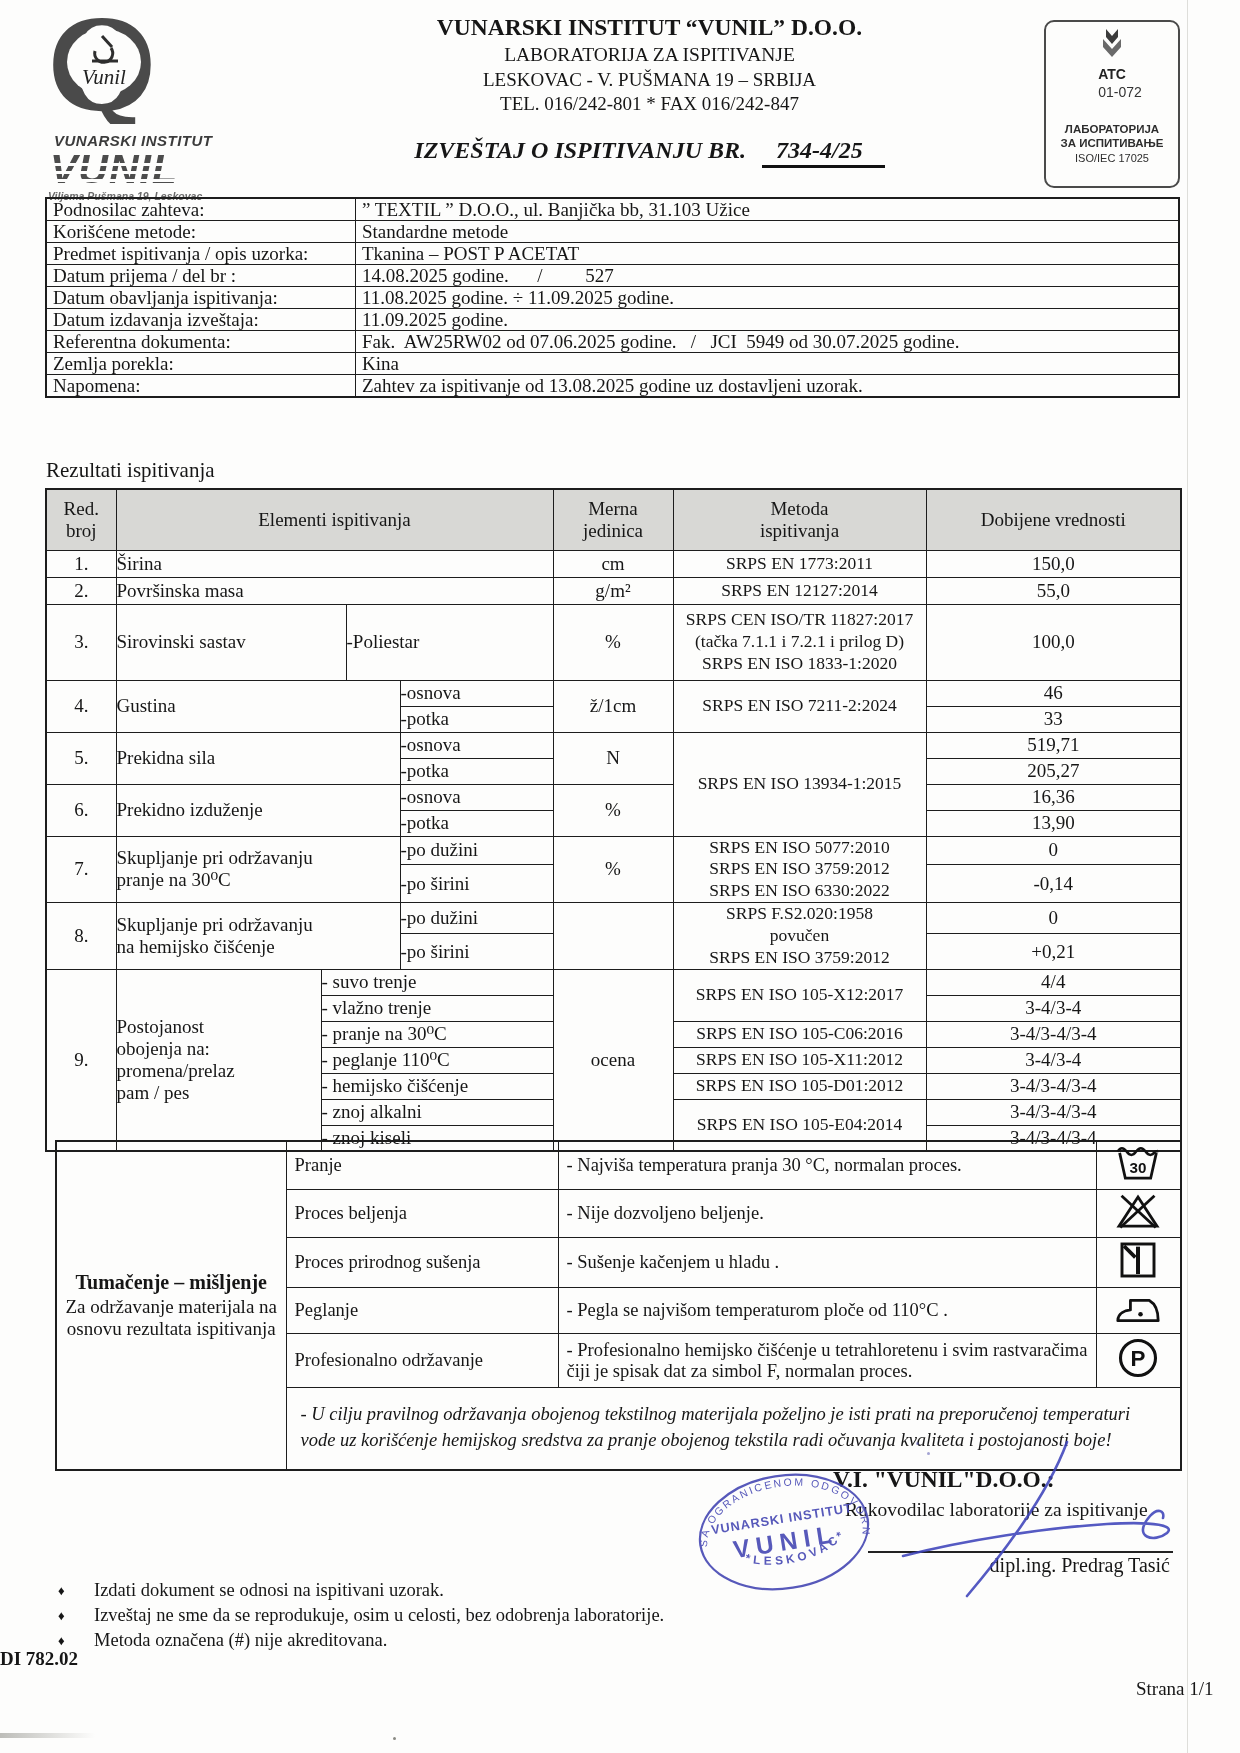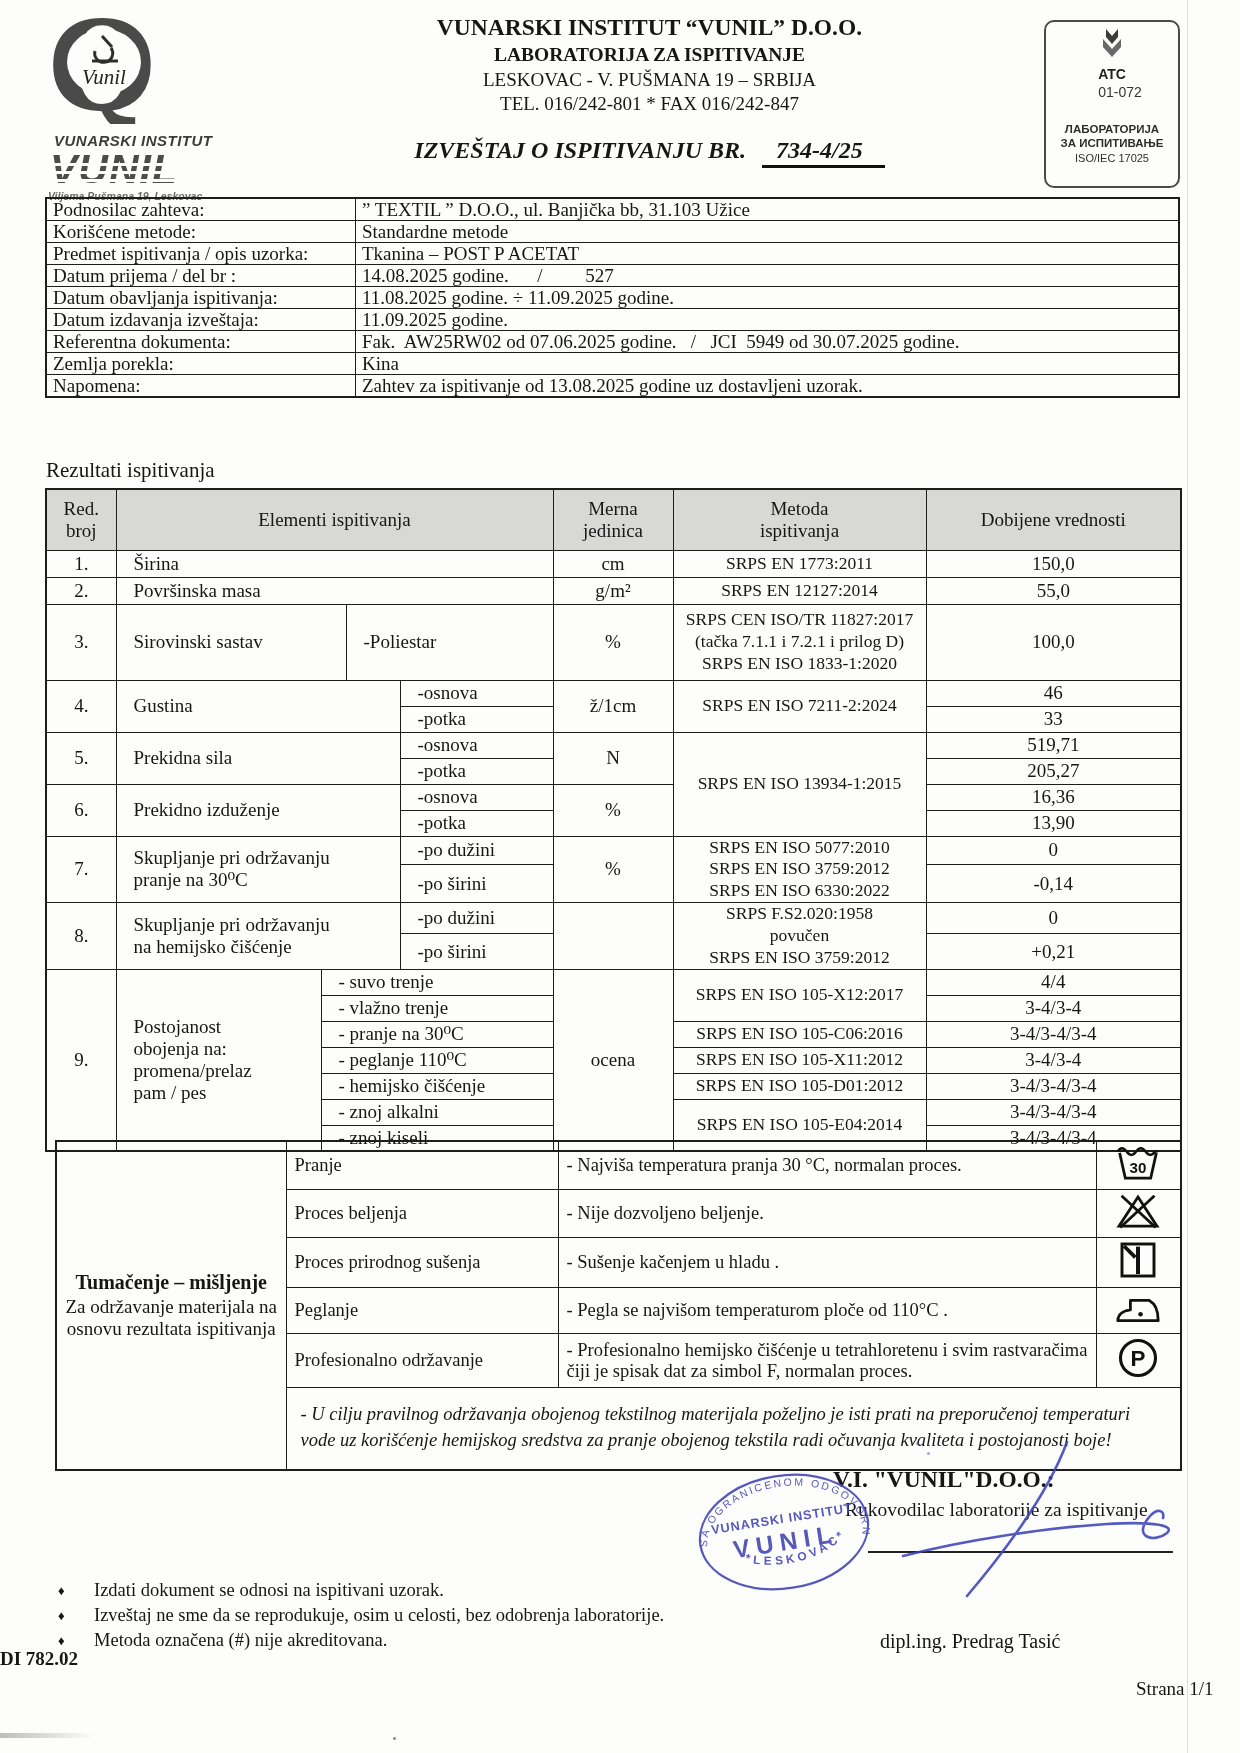--- a/index.html
+++ b/index.html
@@ -14,21 +14,21 @@
   .logo-institute{font-family:"Liberation Sans",sans-serif;font-style:italic;font-weight:bold;
                   font-size:15px;color:#3c3c3c;letter-spacing:.5px;margin:4px 0 0 14px;}
   .brand-wrap{position:relative;display:inline-block;margin-left:10px;}
   .brand{font-family:"Liberation Sans",sans-serif;font-style:italic;font-weight:900;
          font-size:41px;line-height:40px;color:#4c4c4c;letter-spacing:1px;}
   .brand-stripe{position:absolute;left:-2px;right:-2px;height:2.5px;background:#fdfdfc;}
   .logo-address{font-family:"Liberation Sans",sans-serif;font-style:italic;font-weight:bold;
                 font-size:10.5px;color:#6a6a6a;margin:1px 0 0 8px;}
   .center-block{flex:1;text-align:center;padding-top:8px;}
   .org-name{font-size:23.5px;font-weight:bold;}
-  .lab-line{font-size:19.5px;font-weight:bold;margin-top:3px;}
+  .lab-line{font-size:19.5px;font-weight:normal;margin-top:3px;}
   .addr-line{font-size:19px;margin-top:3px;}
   .tel-line{font-size:19px;margin-top:2px;}
   .report-title-row{margin-top:22px;font-size:24px;font-weight:bold;font-style:italic;}
   .report-number{display:inline-block;border-bottom:3px solid #111;padding:0 22px 1px 14px;margin-left:10px;}
   .badge{width:136px;height:168px;border:2px solid #4a4a4a;border-radius:10px;margin-top:14px;
          text-align:center;font-family:"Liberation Sans","DejaVu Sans",sans-serif;padding-top:6px;box-sizing:border-box;}
   .badge-atc{font-size:14px;font-weight:bold;color:#222;margin-top:2px;}
   .badge-code{font-size:14px;color:#333;margin-top:2px;margin-left:16px;}
   .badge-cyr{font-size:11.5px;font-weight:bold;color:#2e2e2e;line-height:14px;margin-top:22px;}
   .badge-iso{font-size:11px;color:#2e2e2e;margin-top:2px;}
@@ -38,38 +38,38 @@
              border:2.5px solid #1d1d1d;table-layout:fixed;}
   table.info td{border:1px solid #1d1d1d;font-size:19px;height:21px;padding:0 6px;line-height:1.05;}
   table.info td.lbl{width:296px;}
 
   
   .results-title{position:absolute;top:458px;left:46px;font-size:21px;}
   table.results{position:absolute;top:488px;left:45px;width:1135px;border-collapse:collapse;
                 border:2.5px solid #1d1d1d;table-layout:fixed;}
   table.results td{border:1px solid #1d1d1d;font-size:19px;text-align:center;padding:0 3px;line-height:1.15;overflow:hidden;}
   table.results tr.hd td{background:#d8d8d5;font-size:19px;}
-  table.results td.el{text-align:left;padding-left:17px;margin-left:16px;}
+  table.results td.el{text-align:left;padding-left:0;margin-left:16px;}
   table.results td.mth{font-size:17.5px;line-height:1.25;}
 
   
   table.care{position:absolute;top:1140px;left:55px;width:1125px;border-collapse:collapse;
              border:2.5px solid #1d1d1d;table-layout:fixed;}
   table.care td{border:1px solid #1d1d1d;font-size:18.5px;padding:2px 8px;}
   .care-left{text-align:center;}
   .care-left-title{font-weight:bold;font-size:20px;}
   .care-left-sub{font-size:19px;margin-top:2px;}
   td.care-icon{text-align:center;padding:2px;}
   .care-note{font-style:italic;font-size:18.5px;line-height:1.4;padding:4px 6px;}
 
   
   .sig-company{position:absolute;top:1466px;left:833px;font-size:23.5px;font-weight:bold;}
   .sig-role{position:absolute;top:1499px;left:845px;font-size:19.5px;}
   .sig-rule{position:absolute;top:1551px;left:868px;width:305px;border-top:2px solid #222;}
-  .sig-name{position:absolute;top:1630px;left:880px;width:290px;text-align:left;font-size:20px;}
+  .sig-name{position:absolute;top:1554px;left:880px;width:290px;text-align:right;font-size:20px;}
   .stamp-wrap{position:absolute;top:1466px;left:693px;width:182px;height:132px;transform:rotate(-9deg);opacity:.92;}
   .flourish{position:absolute;top:1438px;left:895px;width:292px;height:165px;}
   .ink-dot{position:absolute;width:3px;height:3px;border-radius:50%;background:#5a5ab0;opacity:.55;}
 
   
   .bullets{position:absolute;top:1578px;left:58px;font-size:18.5px;}
   .bullet-row{display:flex;height:25px;align-items:center;}
   .bullet-glyph{width:14px;font-size:13px;margin-right:22px;}
   .doc-code{position:absolute;top:1648px;left:0;width:1240px;text-align:left;font-size:19px;font-weight:bold;}
   .page-num{position:absolute;top:1678px;left:1136px;font-size:19px;}

